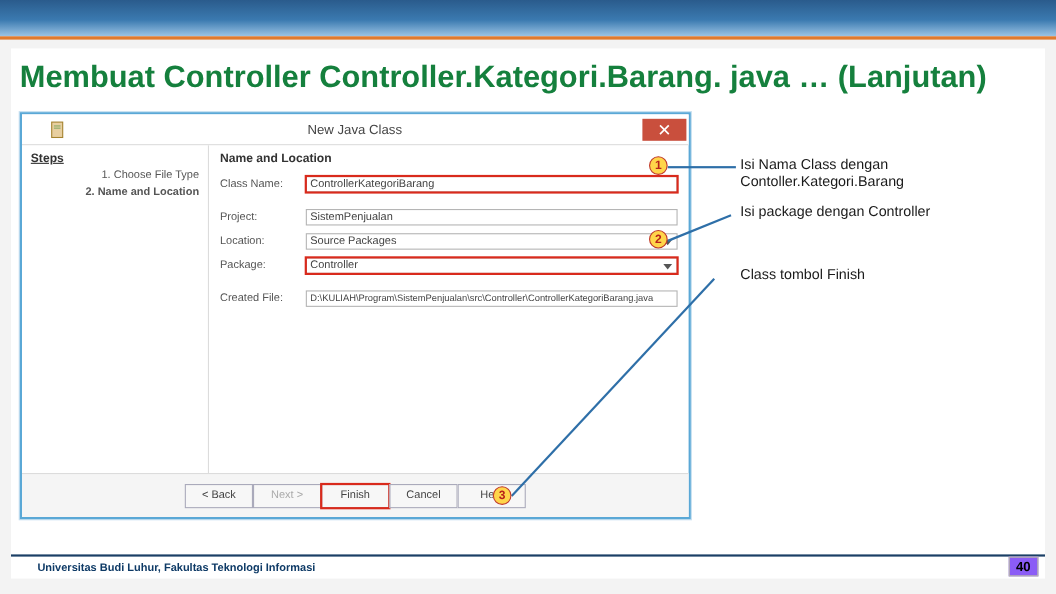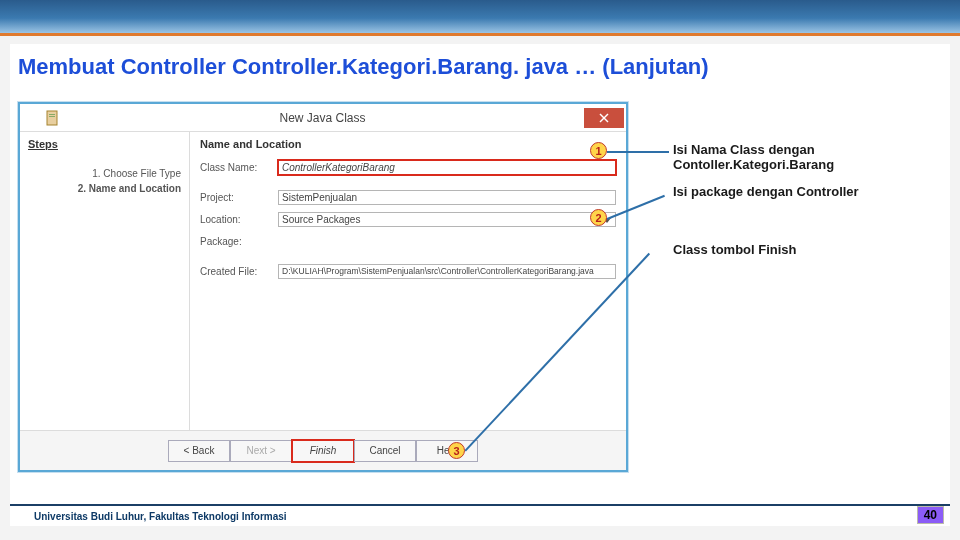--- a/index.html
+++ b/index.html
@@ -14,21 +14,21 @@
     position: absolute; top: 0; left: 0; right: 0; height: 36px;
     background: linear-gradient(180deg, #2a5b8c 0%, #3b7ab0 55%, #9cc4e4 100%);
     border-bottom: 3px solid #e07a2e;
   }
   .slide {
     position: absolute; top: 44px; left: 10px; right: 10px; bottom: 14px;
     background: #ffffff;
   }
   .title {
     position: absolute; top: 10px; left: 8px;
-    font-size: 22px; font-weight: bold; color: #1d4ed8;
+    font-size: 28px; font-weight: bold; color: #15803d;
   }
   .dialog {
     position: absolute;
     left: 8px; top: 58px;
     width: 610px; height: 370px;
     border: 2px solid #5aa8d6;
     background: #fff;
     box-shadow: 0 0 0 1px #c5dff0;
   }
   .dlg-titlebar {
@@ -44,37 +44,37 @@
     background: #c94f3d; color:#fff;
     display:flex; align-items:center; justify-content:center;
     font-size: 12px;
   }
   .dlg-panes { display:flex; height: 300px; }
   .dlg-left {
     width: 170px; background: #fff;
     border-right: 1px solid #dcdcdc;
     padding: 6px 8px;
   }
-  .steps-head { font-size: 11px; font-weight: bold; color:#333; margin-bottom:16px;text-decoration:underline; }
+  .steps-head { font-size: 11px; font-weight: bold; color:#333; margin-bottom:2px;text-decoration:underline; }
   .steps-list { font-size: 10px; color:#555; filter: blur(0.6px); line-height:1.5; padding-left:4px;text-align:right;}
   .steps-list .bold { font-weight:bold; }
   .dlg-right {
     flex:1; padding: 6px 10px; font-size: 11px; color:#333;
     position: relative;
   }
   .section-head { font-weight:bold; font-size: 11px; margin-bottom: 8px; }
   .form-row { display:flex; align-items:center; margin-bottom: 4px; height:18px;}
   .form-row label { width: 78px; font-size: 10px; color:#555; filter: blur(0.5px);}
   .form-row .field {
     flex:1; height: 15px; border: 1px solid #b5b5b5;
     font-size: 10px; padding: 0 3px; color:#444; filter: blur(0.5px);
     display:flex; align-items:center;
   }
   .gap { height: 8px; }
-  .highlight-red { outline: 2px solid #d92a1c; outline-offset: -1px; font-style: italic; }
+  .highlight-red { outline: 2px solid #d92a1c; outline-offset: -1px; }
   .dropdown-arrow::after {
     content: ""; width:0;height:0;
     border-left:4px solid transparent; border-right:4px solid transparent;
     border-top:5px solid #555; position:absolute; right:4px; top:5px;
   }
   .dlg-buttons {
     position:absolute; left:0; right:0; bottom:0; height:40px;
     border-top: 1px solid #dcdcdc;
     display:flex; align-items:center; justify-content:center; gap:0;
     background:#f5f5f5;
@@ -93,21 +93,21 @@
     background:#ffd54a; border:1.5px solid #c0392b;
     color:#b8221a; font-size:11px; font-weight:bold;
     display:flex; align-items:center; justify-content:center;
     z-index: 50;
   }
   .ann-line {
     position:absolute; background:#2e6fa8; height:1.5px;
     transform-origin: left center; z-index:40;
   }
   .ann-text {
-    position:absolute; font-size:13px; font-weight:bold; color:#1a1a1a;
+    position:absolute; font-size:13px; font-weight:normal; color:#1a1a1a;
   }
   .footer-band {
     position:absolute; left:0; right:0; bottom:0; height:22px;
     border-top: 2px solid #1b3f66;
     display:flex; align-items:center;
   }
   .footer-text {
     font-size: 10px; font-weight:bold; color:#0e3a66;
     margin-left: 24px;
   }
@@ -163,20 +163,24 @@
         </div>
         <div class="form-row">
           <label>Location:</label>
           <div class="field" style="position:relative">
             <span>Source Packages</span>
             <span class="dropdown-arrow"></span>
           </div>
         </div>
         <div class="form-row">
           <label>Package:</label>
+          <div class="field highlight-red" style="position:relative">
+            <span>Controller</span>
+            <span class="dropdown-arrow"></span>
+          </div>
         </div>
         <div class="gap"></div>
         <div class="form-row">
           <label>Created File:</label>
           <div class="field" style="font-size:8.5px">D:\KULIAH\Program\SistemPenjualan\src\Controller\ControllerKategoriBarang.java</div>
         </div>
       </div>
     </div>
 
     <div class="dlg-buttons">

